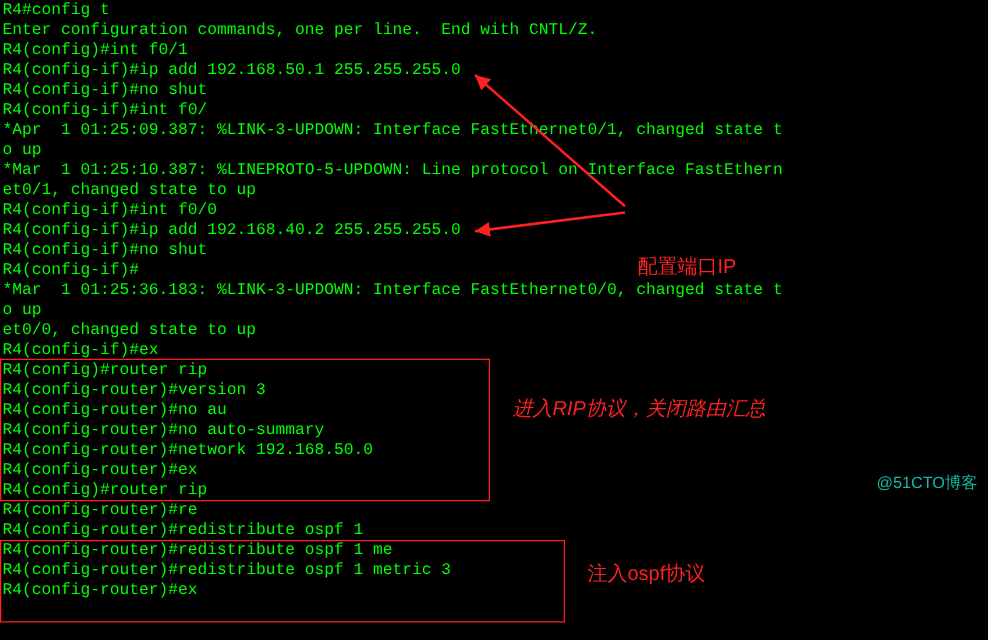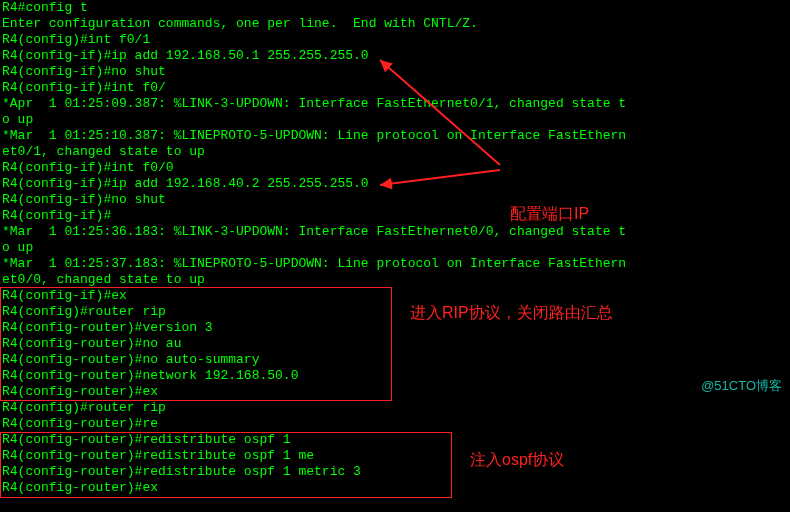--- a/index.html
+++ b/index.html
@@ -66,21 +66,20 @@
   <div class="line">*Apr  1 01:25:09.387: %LINK-3-UPDOWN: Interface FastEthernet0/1, changed state t</div>
   <div class="line">o up</div>
   <div class="line">*Mar  1 01:25:10.387: %LINEPROTO-5-UPDOWN: Line protocol on Interface FastEthern</div>
   <div class="line">et0/1, changed state to up</div>
   <div class="line">R4(config-if)#int f0/0</div>
   <div class="line">R4(config-if)#ip add 192.168.40.2 255.255.255.0</div>
   <div class="line">R4(config-if)#no shut</div>
   <div class="line">R4(config-if)#</div>
   <div class="line">*Mar  1 01:25:36.183: %LINK-3-UPDOWN: Interface FastEthernet0/0, changed state t</div>
   <div class="line">o up</div>
-  <div class="line">*Mar  1 01:25:37.183: %LINEPROTO-5-UPDOWN: Line protocol on Interface FastEthern</div>
   <div class="line">et0/0, changed state to up</div>
   <div class="line">R4(config-if)#ex</div>
   <div class="line">R4(config)#router rip</div>
   <div class="line">R4(config-router)#version 3</div>
   <div class="line">R4(config-router)#no au</div>
   <div class="line">R4(config-router)#no auto-summary</div>
   <div class="line">R4(config-router)#network 192.168.50.0</div>
   <div class="line">R4(config-router)#ex</div>
   <div class="line">R4(config)#router rip</div>
   <div class="line">R4(config-router)#re</div>
@@ -96,19 +95,19 @@
       </marker>
     </defs>
 
     <line x1="500" y1="165" x2="380" y2="60" stroke="#ff2020" stroke-width="2" marker-end="url(#ah)"></line>
 
     <line x1="500" y1="170" x2="380" y2="185" stroke="#ff2020" stroke-width="2" marker-end="url(#ah)"></line>
   </svg>
   <div class="annot" style="left:510px; top:158px;margin-top:48px;">配置端口IP</div>
 
   <div class="box-red" style="left:0px; top:287px; width:390px; height:112px;"></div>
-  <div class="annot" style="left:410px; top:305px;">进入RIP协议，关闭路由汇总</div>
+  <div class="annot" style="left:410px; top:320px;font-style:italic;">进入RIP协议，关闭路由汇总</div>
 
   <div class="box-red" style="left:0px; top:432px; width:450px; height:64px;"></div>
   <div class="annot" style="left:470px; top:452px;">注入ospf协议</div>
 
   <div class="watermark">@51CTO博客</div>
 </div>
 
 </body></html>

